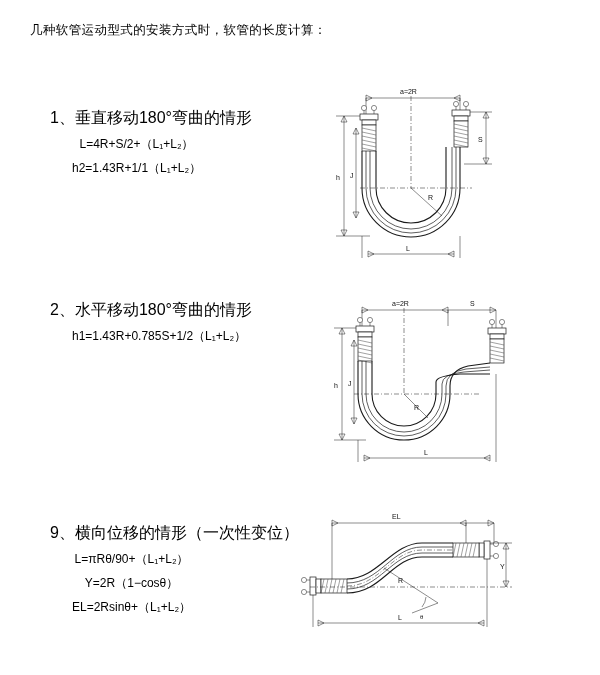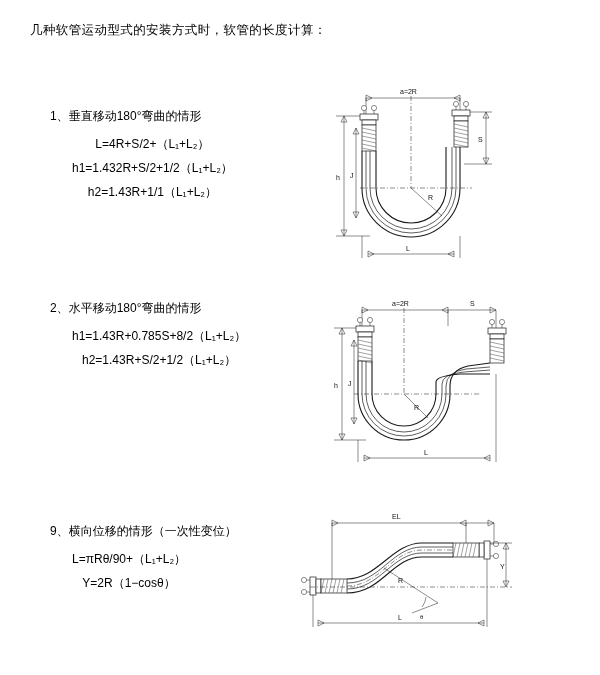--- a/index.html
+++ b/index.html
@@ -34,21 +34,21 @@
     width: 600px;
   }
   .sec1 { top: 108px; }
   .sec2 { top: 300px; }
   .sec3 { top: 523px; }
 
   .sec-title {
     position: absolute;
     left: 50px;
     top: 0;
-    font-size: 12px;
+    font-size: 16px;
     white-space: nowrap;
   }
   .formulas {
     position: absolute;
     left: 72px;
     top: 24px;
     text-align: center;
   }
   .formula {
     font-size: 12px;
@@ -78,21 +78,20 @@
 <body>
 
 <div class="page">
 
   <div class="heading">几种软管运动型式的安装方式时，软管的长度计算：</div>
 
   <div class="section sec1">
     <div class="sec-title">1、垂直移动180°弯曲的情形</div>
     <div class="formulas">
       <div class="formula">L=4R+S/2+（L₁+L₂）</div>
-      <div class="formula">h1=1.432R+S/2+1/2（L₁+L₂）</div>
       <div class="formula">h2=1.43R+1/1（L₁+L₂）</div>
     </div>
 
     <div class="figure fig1">
       <svg width="220" height="210" viewBox="0 0 220 210">
 
         <line class="ln vthin" x1="66" y1="30" x2="160" y2="30"></line>
         <path class="ln vthin" d="M66,27 L72,30 L66,33 Z" fill="#1a1a1a"></path>
         <path class="ln vthin" d="M160,27 L154,30 L160,33 Z" fill="#1a1a1a"></path>
         <text class="lbl" x="100" y="26">a=2R</text>
@@ -165,22 +164,21 @@
         <text class="lbl" x="106" y="183">L</text>
         <line class="ln vthin" x1="62" y1="168" x2="62" y2="190"></line>
         <line class="ln vthin" x1="160" y1="168" x2="160" y2="190"></line>
       </svg>
     </div>
   </div>
 
   <div class="section sec2">
     <div class="sec-title">2、水平移动180°弯曲的情形</div>
     <div class="formulas">
-      <div class="formula">h1=1.43R+0.785S+8/2（L₁+L₂）</div>
-      <div class="formula">h2=1.43R+S/2+1/2（L₁+L₂）</div>
+      <div class="formula">h1=1.43R+0.785S+1/2（L₁+L₂）</div>
     </div>
 
     <div class="figure fig2">
       <svg width="220" height="200" viewBox="0 0 220 200">
 
         <line class="ln vthin" x1="62" y1="28" x2="148" y2="28"></line>
         <path class="ln vthin" d="M62,25 L68,28 L62,31 Z" fill="#1a1a1a"></path>
         <path class="ln vthin" d="M148,25 L142,28 L148,31 Z" fill="#1a1a1a"></path>
         <text class="lbl" x="92" y="24">a=2R</text>
 
@@ -251,20 +249,21 @@
         <line class="ln vthin" x1="196" y1="92" x2="196" y2="180"></line>
       </svg>
     </div>
   </div>
 
   <div class="section sec3">
     <div class="sec-title">9、横向位移的情形（一次性变位）</div>
     <div class="formulas">
       <div class="formula">L=πRθ/90+（L₁+L₂）</div>
       <div class="formula">Y=2R（1−cosθ）</div>
+      <div class="formula">EL=2Rsinθ+（L₁+L₂）</div>
     </div>
 
     <div class="figure fig3">
       <svg width="230" height="140" viewBox="0 0 230 140">
 
         <line class="ln vthin" x1="44" y1="26" x2="178" y2="26"></line>
         <path class="ln vthin" d="M44,23 L50,26 L44,29 Z" fill="#1a1a1a"></path>
         <path class="ln vthin" d="M178,23 L172,26 L178,29 Z" fill="#1a1a1a"></path>
         <text class="lbl" x="104" y="22">EL</text>
         <line class="ln vthin" x1="44" y1="26" x2="44" y2="86"></line>

